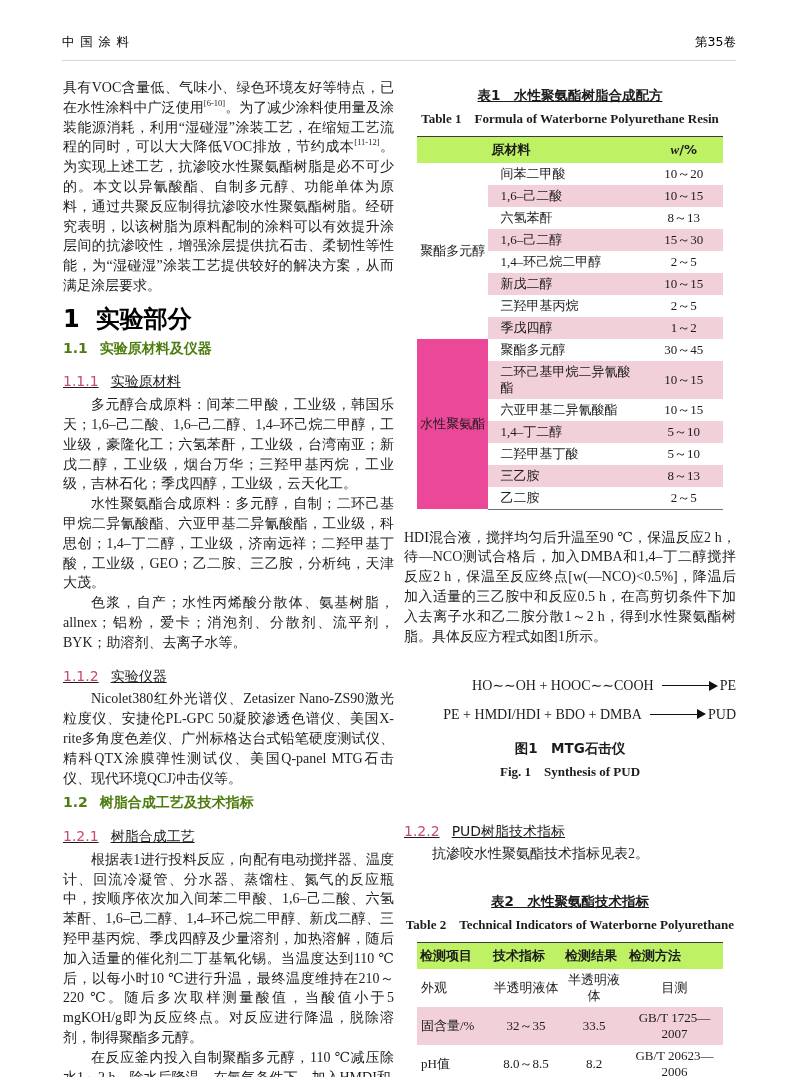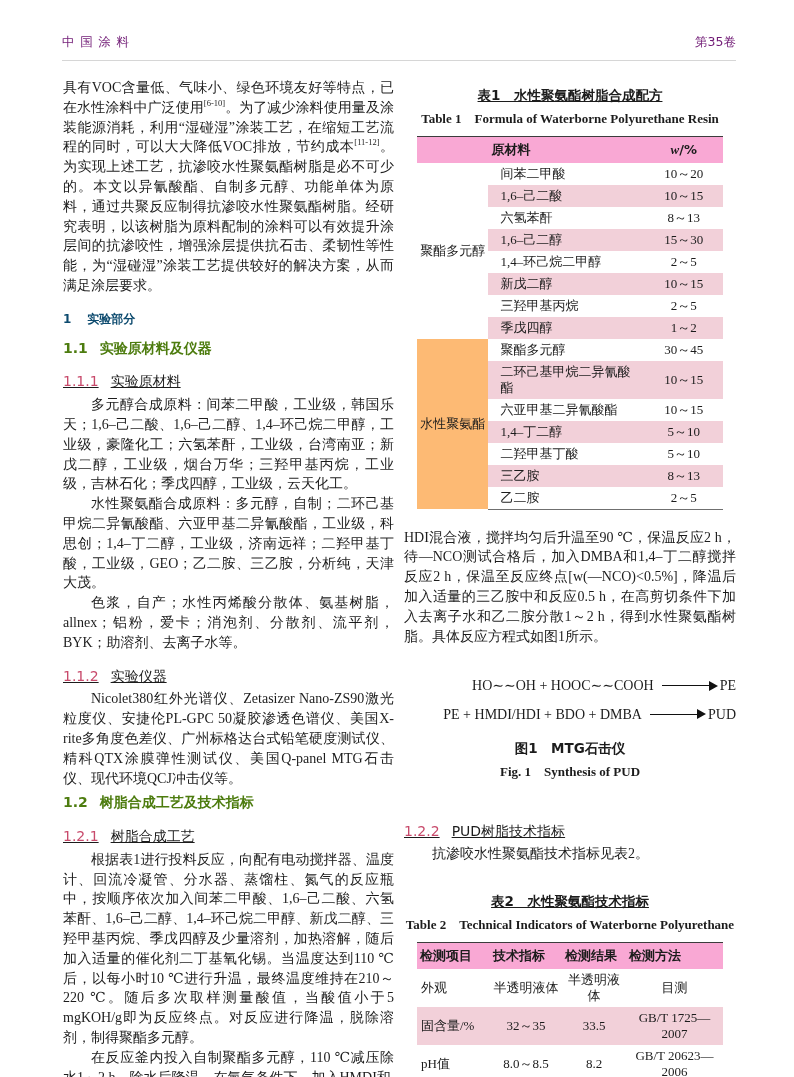--- a/index.html
+++ b/index.html
@@ -1,56 +1,56 @@
 <!DOCTYPE html>
 <html><head>
 <meta charset="utf-8">
 <style>
   html,body{margin:0;padding:0;background:#e8e8e8;}
   .page{position:relative;width:794px;height:1077px;background:#ffffff;overflow:hidden;
         font-family:"Liberation Serif","DejaVu Serif",serif;color:#1c1c1c;margin:0 auto;}
   
   .running-head{position:absolute;left:62px;right:58px;top:34px;display:flex;
-        justify-content:space-between;align-items:flex-end;color:#701a75;
+        justify-content:space-between;align-items:flex-end;color:#000000;
         font-family:"DejaVu Sans","Liberation Sans",sans-serif;font-size:12.5px;
         border-bottom:1px solid #d6d6d6;padding-bottom:9px;}
   .journal{letter-spacing:0.45em;}
   
   .col{position:absolute;top:78px;width:331px;text-align:justify;font-size:14px;line-height:19.8px;}
   .col-left{left:63px;}
   .col-right{left:404px;top:84px;width:332px;}
   p{margin:0;padding:0;}
   .para{text-indent:2em;}
   .noindent{text-indent:0;}
   sup.ref{font-size:8.5px;vertical-align:super;line-height:0;}
   
-  .h1{font-family:"DejaVu Sans","Liberation Sans",sans-serif;font-weight:bold;color:#0c4a6e;
-      font-size:12px;margin:14px 0 9px 0;text-align:left;}
+  .h1{font-family:"DejaVu Sans","Liberation Sans",sans-serif;font-weight:bold;color:#000000;
+      font-size:24px;margin:14px 0 9px 0;text-align:left;}
   .h1 .num{margin-right:16px;}
   .h2{font-family:"DejaVu Sans","Liberation Sans",sans-serif;font-weight:bold;color:#4d7c0f;
       font-size:14px;margin:5px 0 4px 0;text-align:left;}
   .h2 .num{margin-right:12px;}
   .h3{font-family:"DejaVu Sans","Liberation Sans",sans-serif;font-size:14px;color:#1c1c1c;
       margin:14px 0 3px 0;text-align:left;text-decoration:underline;}
   .h3 .num{color:#c84a6b;margin-right:12px;}
   
   .tcap-zh{font-family:"DejaVu Sans","Liberation Sans",sans-serif;font-weight:bold;
       font-size:13.5px;text-align:center;margin:2px 0 3px 0;text-decoration:underline;}
   .tcap-en{font-weight:bold;font-size:13px;text-align:center;margin:0 0 7px 0;}
   
   table{border-collapse:collapse;width:306px;margin:0 auto;font-size:13px;line-height:16px;}
-  thead th{background:#f9a8d4;font-family:"DejaVu Sans","Liberation Sans",sans-serif;
+  thead th{background:#bef264;font-family:"DejaVu Sans","Liberation Sans",sans-serif;
       font-weight:bold;padding:5px 3px;border-top:1.5px solid #3c3c3c;}
   tbody td{padding:3px 3px;}
   .t1 tbody tr:nth-child(even) td.cell{background:#f2d0d9;}
   .t1 td.mat{text-align:left;padding-left:12px;width:156px;}
   .t1 td.val,.t1 th.wcol{text-align:center;width:78px;}
   .t1 td.gcell{text-align:center;vertical-align:middle;width:72px;
       font-family:"DejaVu Sans","Liberation Sans",sans-serif;}
-  .t1 td.g2{background:#fdba74;margin-top:24px;}
+  .t1 td.g2{background:#ec4899;margin-top:24px;}
   .t1 tbody tr:last-child td{border-bottom:1.4px solid #6f6f6f;}
   .wit{font-style:italic;font-family:"Liberation Serif",serif;font-weight:bold;}
   .t2 tbody tr:nth-child(even) td{background:#f2d0d9;}
   .t2 td{text-align:center;}
   .t2 td.item{text-align:left;padding-left:4px;width:66px;}
   .t2 td.c2{width:66px;}
   .t2 td.c3{width:58px;}
   .t2 tbody tr:last-child td{border-bottom:1.4px solid #6f6f6f;}
   
   .eqs{margin:30px 0 12px 0;padding-left:30px;text-align:left;}

